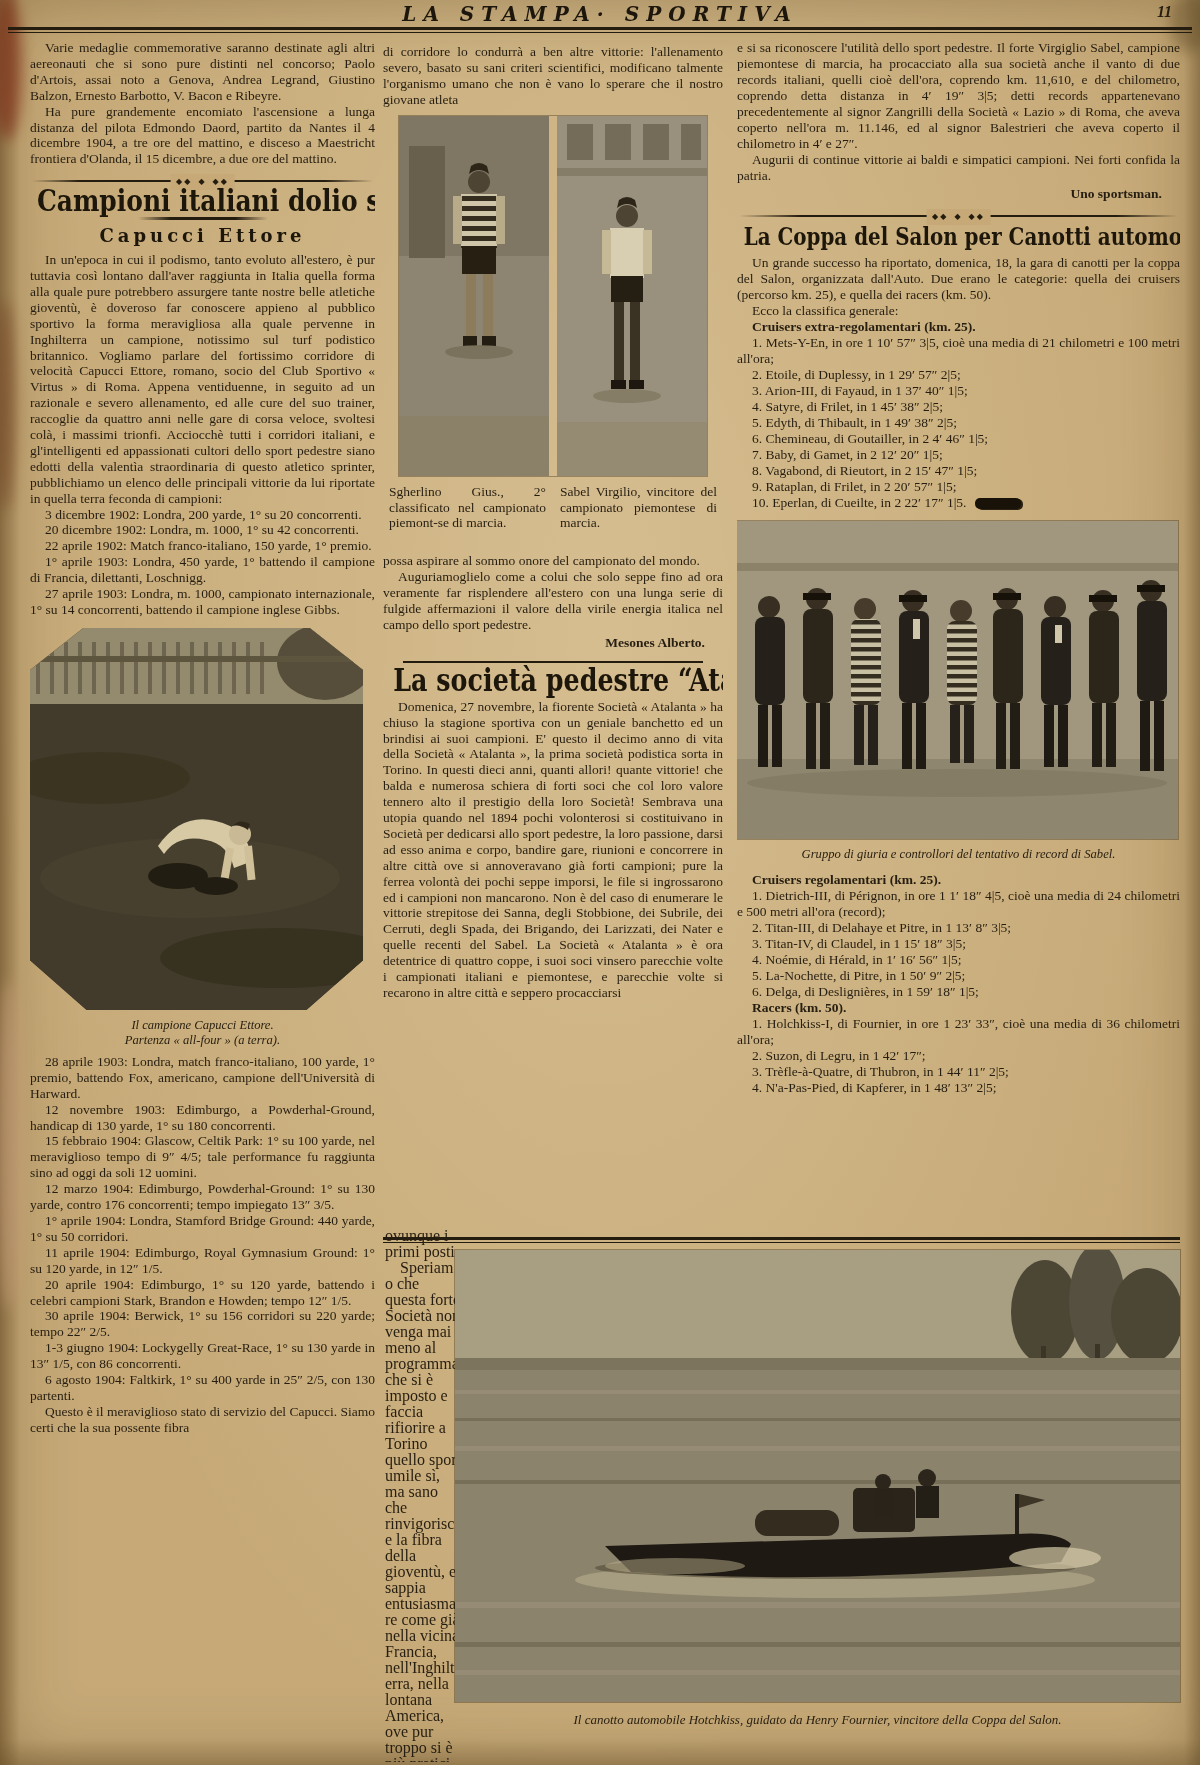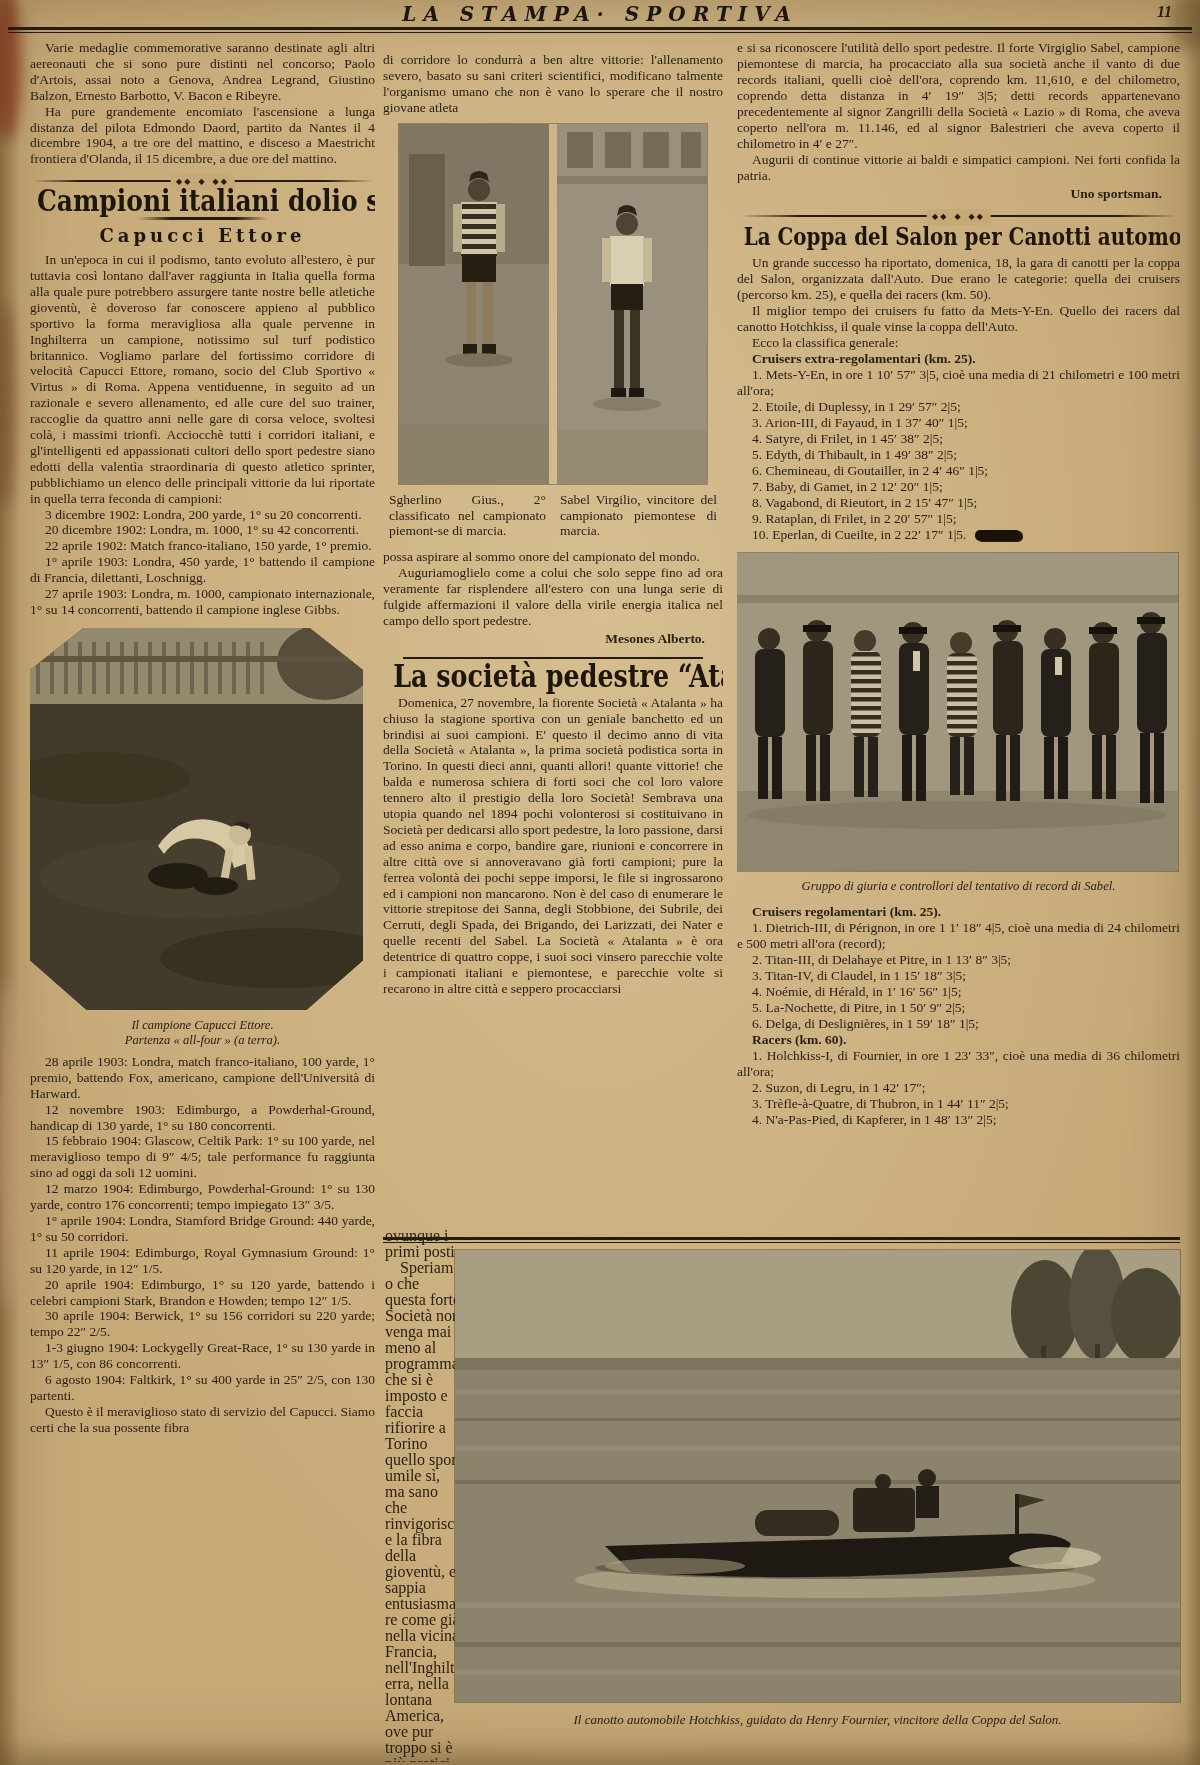--- a/index.html
+++ b/index.html
@@ -26,21 +26,21 @@
     font-family:"DejaVu Serif", serif; font-style:italic; font-weight:bold;
     font-size:20px; letter-spacing:7px; color:#1d160c; }
   .pageno { position:absolute; top:3px; right:28px; font-weight:bold; font-size:16px; font-style:italic; }
   .rule-double { position:absolute; top:27px; left:8px; right:8px; height:8px;
     border-top:3.5px solid #241c0f; }
   .rule-double::after { content:""; position:absolute; left:0; right:0; top:1.5px; border-top:1.3px solid #241c0f; }
 
   
   .col { position:absolute; font-size:13.5px; line-height:15.9px; text-align:justify; overflow:hidden; }
   #col-left  { left:30px;  top:40px; width:345px; height:1722px; }
-  #col-mid   { left:383px; top:52px; width:340px; height:1198px; }
+  #col-mid   { left:383px; top:44px; width:340px; height:1198px; }
   #col-right { left:737px; top:40px; width:443px; height:1198px; font-size:13.5px; line-height:16px; }
   #narrow-col{ left:385px; top:1228px; width:76px; height:534px; font-size:16px; line-height:16px;
                text-align:left; overflow:hidden; overflow-wrap:break-word; }
   .ind { text-indent:15px; }
   p { margin:0; }
 
   
   .orn { position:relative; height:13px; margin:7px 2px; }
   .orn::before { content:""; position:absolute; left:0; right:0; top:6px; height:2px;
     background:linear-gradient(90deg, rgba(36,28,15,0), #241c0f 14%, #241c0f 86%, rgba(36,28,15,0)); }
@@ -69,21 +69,21 @@
 
   
   figure { margin:0; }
   .photo { display:block; outline:1px solid rgba(40,28,8,.35); }
   figcaption { font-style:italic; font-size:12.6px; line-height:15px; color:#2a2112; }
   .cap-center { text-align:center; }
   #fig-capucci { margin:10px 0 6px; }
   #fig-capucci svg { clip-path:polygon(16% 0,84% 0,100% 11%,100% 87%,83% 100%,17% 100%,0 87%,0 11%); outline:none; }
   #fig-capucci figcaption { margin-top:8px; }
   #fig-athletes { margin:8px 0 4px; }
-  .caps-2 { display:flex; gap:14px; margin:8px 6px 10px; }
+  .caps-2 { display:flex; gap:14px; margin:8px 6px 22px; }
   .caps-2 > div { flex:1; }
   #fig-group { margin:10px 0 4px; }
   #fig-group figcaption { margin:8px 0 10px; }
   .smudge { display:inline-block; width:46px; height:11px; background:#191208; border-radius:5px;
     vertical-align:middle; margin-left:8px; box-shadow:2px 1px 0 #2b2112; }
 
   
   #rule-bottom { position:absolute; left:383px; top:1237px; width:797px; border-top:3px solid #241c0f; }
   #rule-bottom::after { content:""; position:absolute; left:0; right:0; top:2px; border-top:1px solid #241c0f; }
   #fig-boat { position:absolute; left:455px; top:1250px; width:725px; }
@@ -240,21 +240,20 @@
     <p class="ind">Speriamo che questa forte Società non venga mai meno al programma che si è imposto e faccia rifiorire a Torino quello sport umile sì, ma sano che rinvigorisce la fibra della gioventù, e sappia entusiasmare come già nella vicina Francia, nell'Inghilterra, nella lontana America, ove pur troppo si è più pratici di noi</p>
   </section>
 
   <section class="col" id="col-right">
     <p>e si sa riconoscere l'utilità dello sport pedestre. Il forte Virgiglio Sabel, campione piemontese di marcia, ha procacciato alla sua società anche il vanto di due records italiani, quelli cioè dell'ora, coprendo km. 11,610, e del chilometro, coprendo detta distanza in 4′ 19″ 3|5; detti records appartenevano precedentemente al signor Zangrilli della Società « Lazio » di Roma, che aveva coperto nell'ora m. 11.146, ed al signor Balestrieri che aveva coperto il chilometro in 4′ e 27″.</p>
     <p class="ind">Augurii di continue vittorie ai baldi e simpatici campioni. Nei forti confida la patria.</p>
     <p class="signature">Uno sportsman.</p>
     <div class="orn"></div>
     <h1 class="head-salon">La Coppa del Salon per Canotti automobili</h1>
     <p class="ind">Un grande successo ha riportato, domenica, 18, la gara di canotti per la coppa del Salon, organizzata dall'Auto. Due erano le categorie: quella dei cruisers (percorso km. 25), e quella dei racers (km. 50).</p>
-    <p class="ind">Il miglior tempo dei cruisers fu fatto da Mets-Y-En. Quello dei racers dal canotto Hotchkiss, il quale vinse la coppa dell'Auto.</p>
     <p class="ind">Ecco la classifica generale:</p>
     <p class="list-title">Cruisers extra-regolamentari (km. 25).</p>
     <p class="ind">1. Mets-Y-En, in ore 1 10′ 57″ 3|5, cioè una media di 21 chilometri e 100 metri all'ora;</p>
     <p class="ind">2. Etoile, di Duplessy, in 1 29′ 57″ 2|5;</p>
     <p class="ind">3. Arion-III, di Fayaud, in 1 37′ 40″ 1|5;</p>
     <p class="ind">4. Satyre, di Frilet, in 1 45′ 38″ 2|5;</p>
     <p class="ind">5. Edyth, di Thibault, in 1 49′ 38″ 2|5;</p>
     <p class="ind">6. Chemineau, di Goutailler, in 2 4′ 46″ 1|5;</p>
     <p class="ind">7. Baby, di Gamet, in 2 12′ 20″ 1|5;</p>
     <p class="ind">8. Vagabond, di Rieutort, in 2 15′ 47″ 1|5;</p>
@@ -323,21 +322,21 @@
       <figcaption class="cap-center">Gruppo di giuria e controllori del tentativo di record di Sabel.</figcaption>
     </figure>
 
     <p class="list-title">Cruisers regolamentari (km. 25).</p>
     <p class="ind">1. Dietrich-III, di Pérignon, in ore 1 1′ 18″ 4|5, cioè una media di 24 chilometri e 500 metri all'ora (record);</p>
     <p class="ind">2. Titan-III, di Delahaye et Pitre, in 1 13′ 8″ 3|5;</p>
     <p class="ind">3. Titan-IV, di Claudel, in 1 15′ 18″ 3|5;</p>
     <p class="ind">4. Noémie, di Hérald, in 1′ 16′ 56″ 1|5;</p>
     <p class="ind">5. La-Nochette, di Pitre, in 1 50′ 9″ 2|5;</p>
     <p class="ind">6. Delga, di Deslignières, in 1 59′ 18″ 1|5;</p>
-    <p class="list-title">Racers (km. 60).</p>
+    <p class="list-title">Racers (km. 50).</p>
     <p class="ind">1. Holchkiss-I, di Fournier, in ore 1 23′ 33″, cioè una media di 36 chilometri all'ora;</p>
     <p class="ind">2. Suzon, di Legru, in 1 42′ 17″;</p>
     <p class="ind">3. Trèfle-à-Quatre, di Thubron, in 1 44′ 11″ 2|5;</p>
     <p class="ind">4. N'a-Pas-Pied, di Kapferer, in 1 48′ 13″ 2|5;</p>
   </section>
 
   <div id="rule-bottom"></div>
   <figure id="fig-boat">
     <svg class="photo" width="725" height="452" viewBox="0 0 725 452">
       <rect width="725" height="452" fill="#8c836d"></rect>

